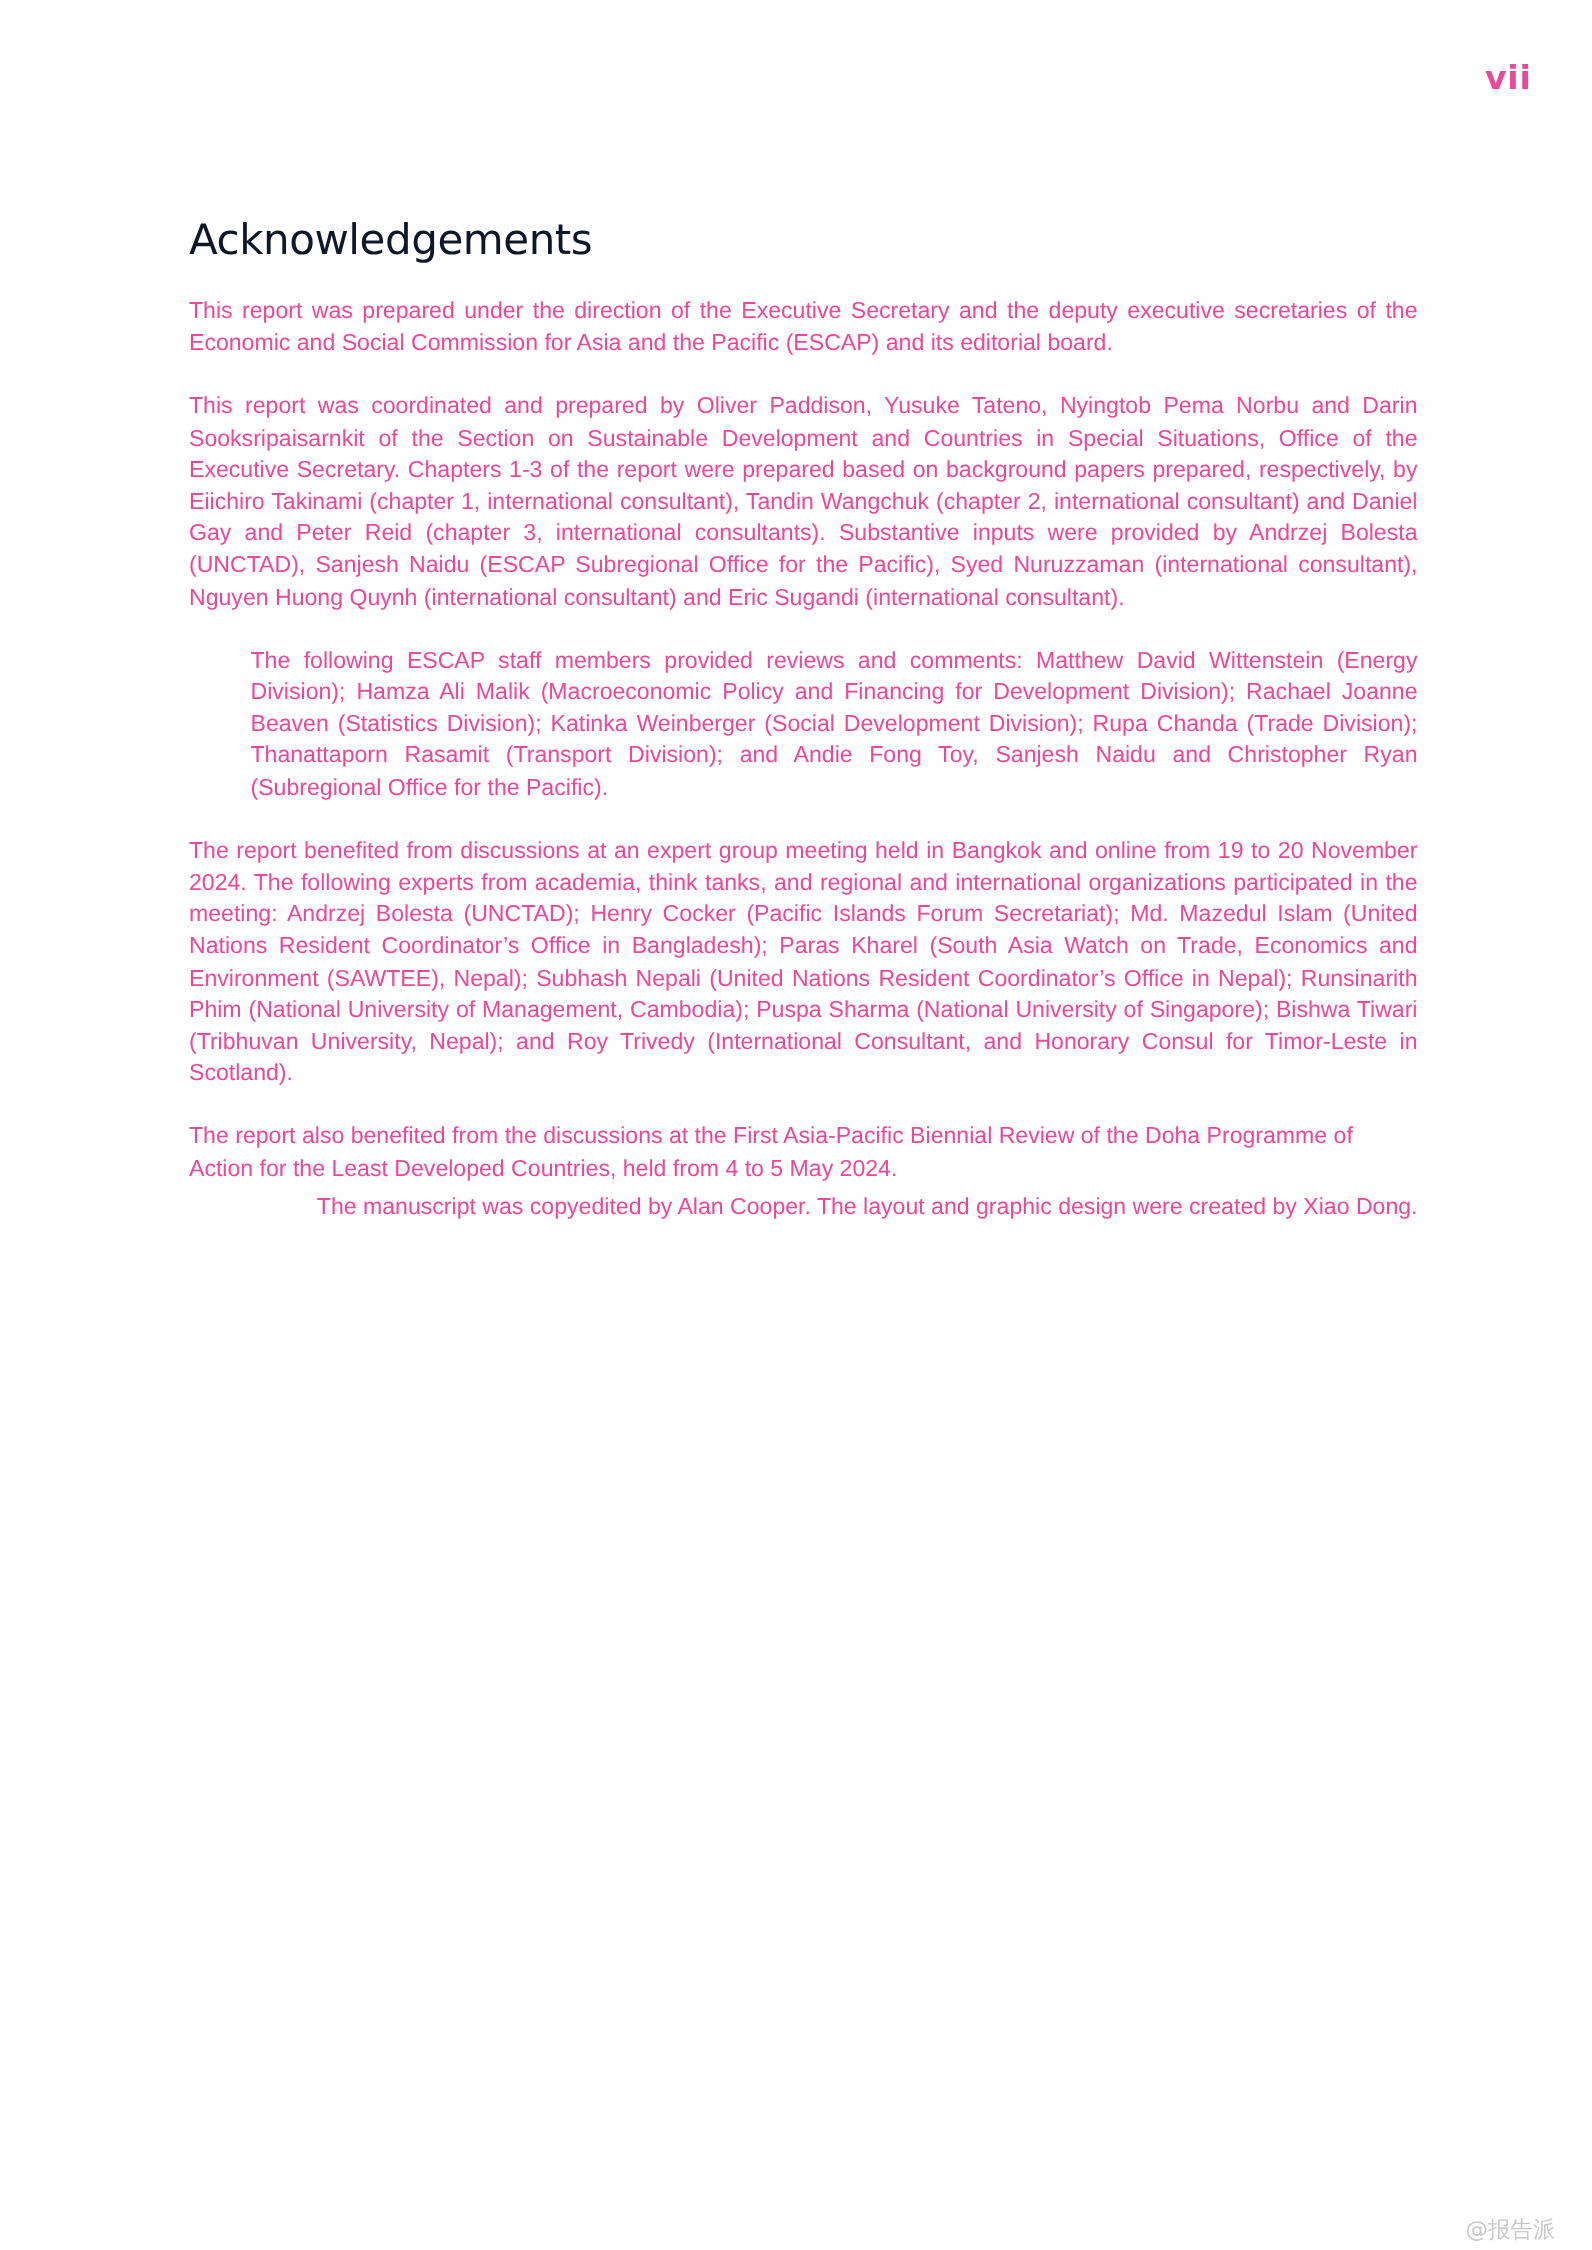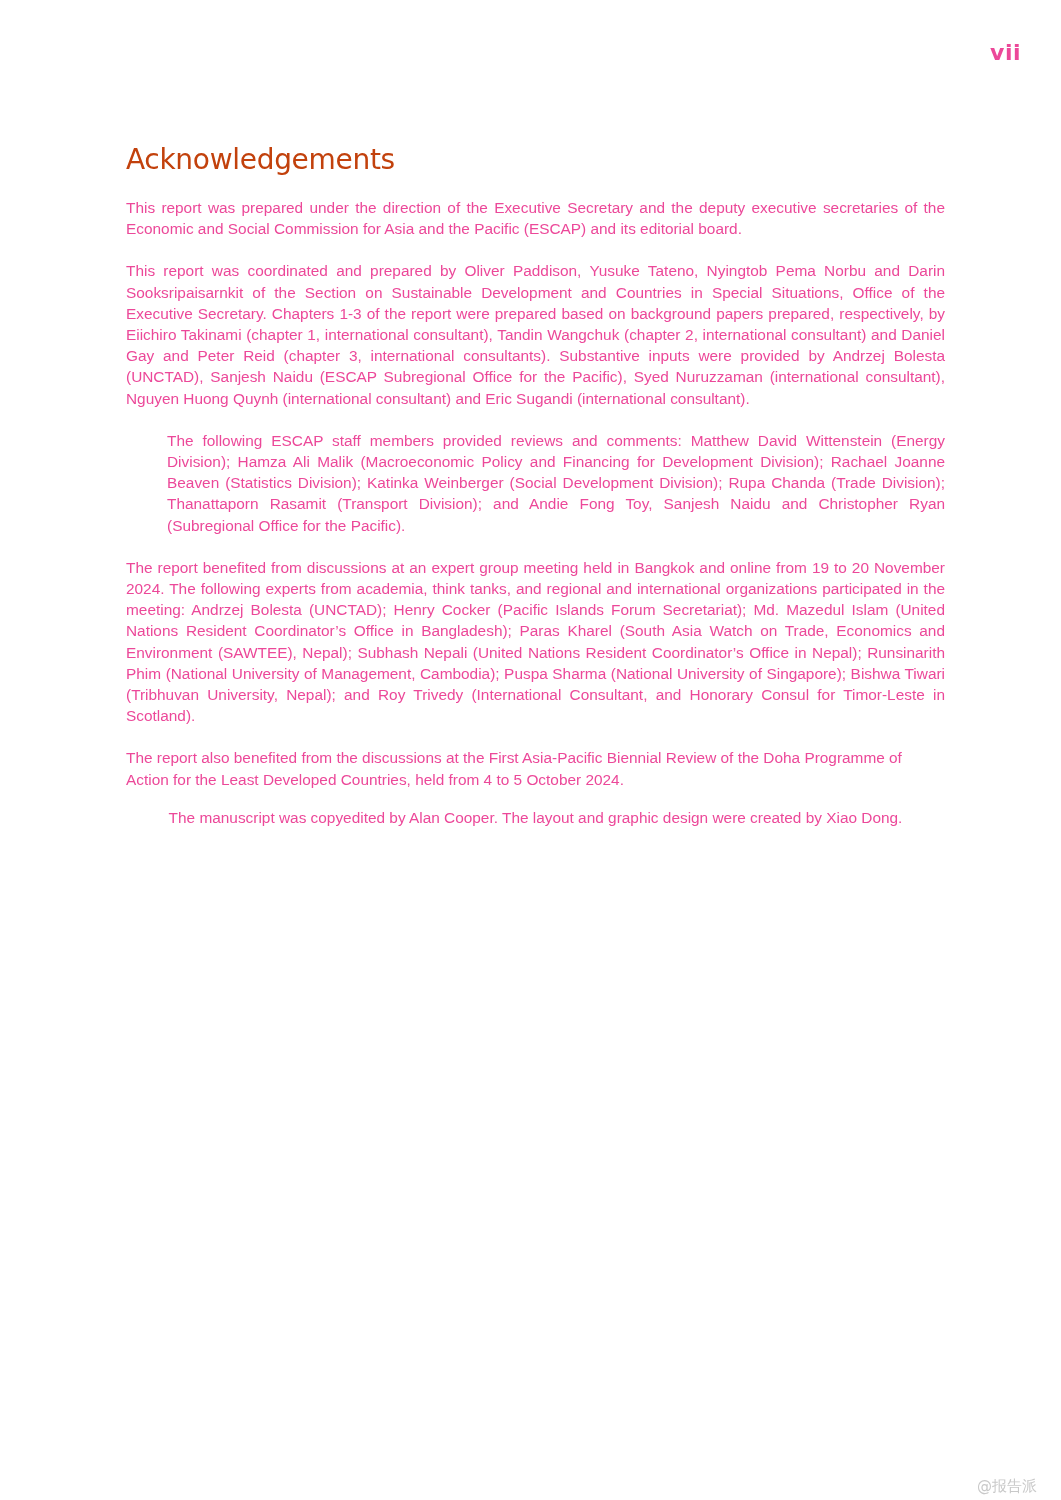--- a/index.html
+++ b/index.html
@@ -29,55 +29,55 @@
       position: absolute;
       left: 126px;
       top: 140px;
       width: 819px;
     }
     .title {
       margin: 0;
       font-family: "DejaVu Sans", sans-serif;
       font-size: 28px;
       font-weight: normal;
-      color: #c2410c;
+      color: #0f172a;
       letter-spacing: -0.3px;
       line-height: 40px;
       height: 40px;
     }
     .para {
       margin: 0;
       font-size: 15.4px;
       line-height: 21.2px;
       text-align: justify;
       color: #ec4899;
     }
     .p1 { margin-top: 17px; }
     .p2 { margin-top: 21px; }
     .p3 { margin-top: 21px; margin-left: 41px; }
     .p4 { margin-top: 21px; }
     .p5 { margin-top: 21px; text-align: left; }
-    .p6 { margin-top: 17px; text-align: center; }
+    .p6 { margin-top: 4px; text-align: right; }
     .watermark {
       position: absolute;
       right: 24px;
       bottom: 4px;
       font-family: "DejaVu Sans", sans-serif;
       font-size: 15px;
       color: #c9c9c9;
     }
   </style>
 </head>
 <body>
 
 <div class="page-number">vii</div>
 
 <div class="content">
   <h1 class="title">Acknowledgements</h1>
   <p class="para p1">This report was prepared under the direction of the Executive Secretary and the deputy executive secretaries of the Economic and Social Commission for Asia and the Pacific (ESCAP) and its editorial board.</p>
   <p class="para p2">This report was coordinated and prepared by Oliver Paddison, Yusuke Tateno, Nyingtob Pema Norbu and Darin Sooksripaisarnkit of the Section on Sustainable Development and Countries in Special Situations, Office of the Executive Secretary. Chapters 1-3 of the report were prepared based on background papers prepared, respectively, by Eiichiro Takinami (chapter 1, international consultant), Tandin Wangchuk (chapter 2, international consultant) and Daniel Gay and Peter Reid (chapter 3, international consultants). Substantive inputs were provided by Andrzej Bolesta (UNCTAD), Sanjesh Naidu (ESCAP Subregional Office for the Pacific), Syed Nuruzzaman (international consultant), Nguyen Huong Quynh (international consultant) and Eric Sugandi (international consultant).</p>
   <p class="para p3">The following ESCAP staff members provided reviews and comments: Matthew David Wittenstein (Energy Division); Hamza Ali Malik (Macroeconomic Policy and Financing for Development Division); Rachael Joanne Beaven (Statistics Division); Katinka Weinberger (Social Development Division); Rupa Chanda (Trade Division); Thanattaporn Rasamit (Transport Division); and Andie Fong Toy, Sanjesh Naidu and Christopher Ryan (Subregional Office for the Pacific).</p>
   <p class="para p4">The report benefited from discussions at an expert group meeting held in Bangkok and online from 19 to 20 November 2024. The following experts from academia, think tanks, and regional and international organizations participated in the meeting: Andrzej Bolesta (UNCTAD); Henry Cocker (Pacific Islands Forum Secretariat); Md. Mazedul Islam (United Nations Resident Coordinator’s Office in Bangladesh); Paras Kharel (South Asia Watch on Trade, Economics and Environment (SAWTEE), Nepal); Subhash Nepali (United Nations Resident Coordinator’s Office in Nepal); Runsinarith Phim (National University of Management, Cambodia); Puspa Sharma (National University of Singapore); Bishwa Tiwari (Tribhuvan University, Nepal); and Roy Trivedy (International Consultant, and Honorary Consul for Timor-Leste in Scotland).</p>
-  <p class="para p5">The report also benefited from the discussions at the First Asia-Pacific Biennial Review of the Doha Programme of Action for the Least Developed Countries, held from 4 to 5 October 2024.</p>
+  <p class="para p5">The report also benefited from the discussions at the First Asia-Pacific Biennial Review of the Doha Programme of Action for the Least Developed Countries, held from 4 to 5 May 2024.</p>
   <p class="para p6">The manuscript was copyedited by Alan Cooper. The layout and graphic design were created by Xiao Dong.</p>
 </div>
 
 <div class="watermark">@报告派</div>
 
 </body></html>

